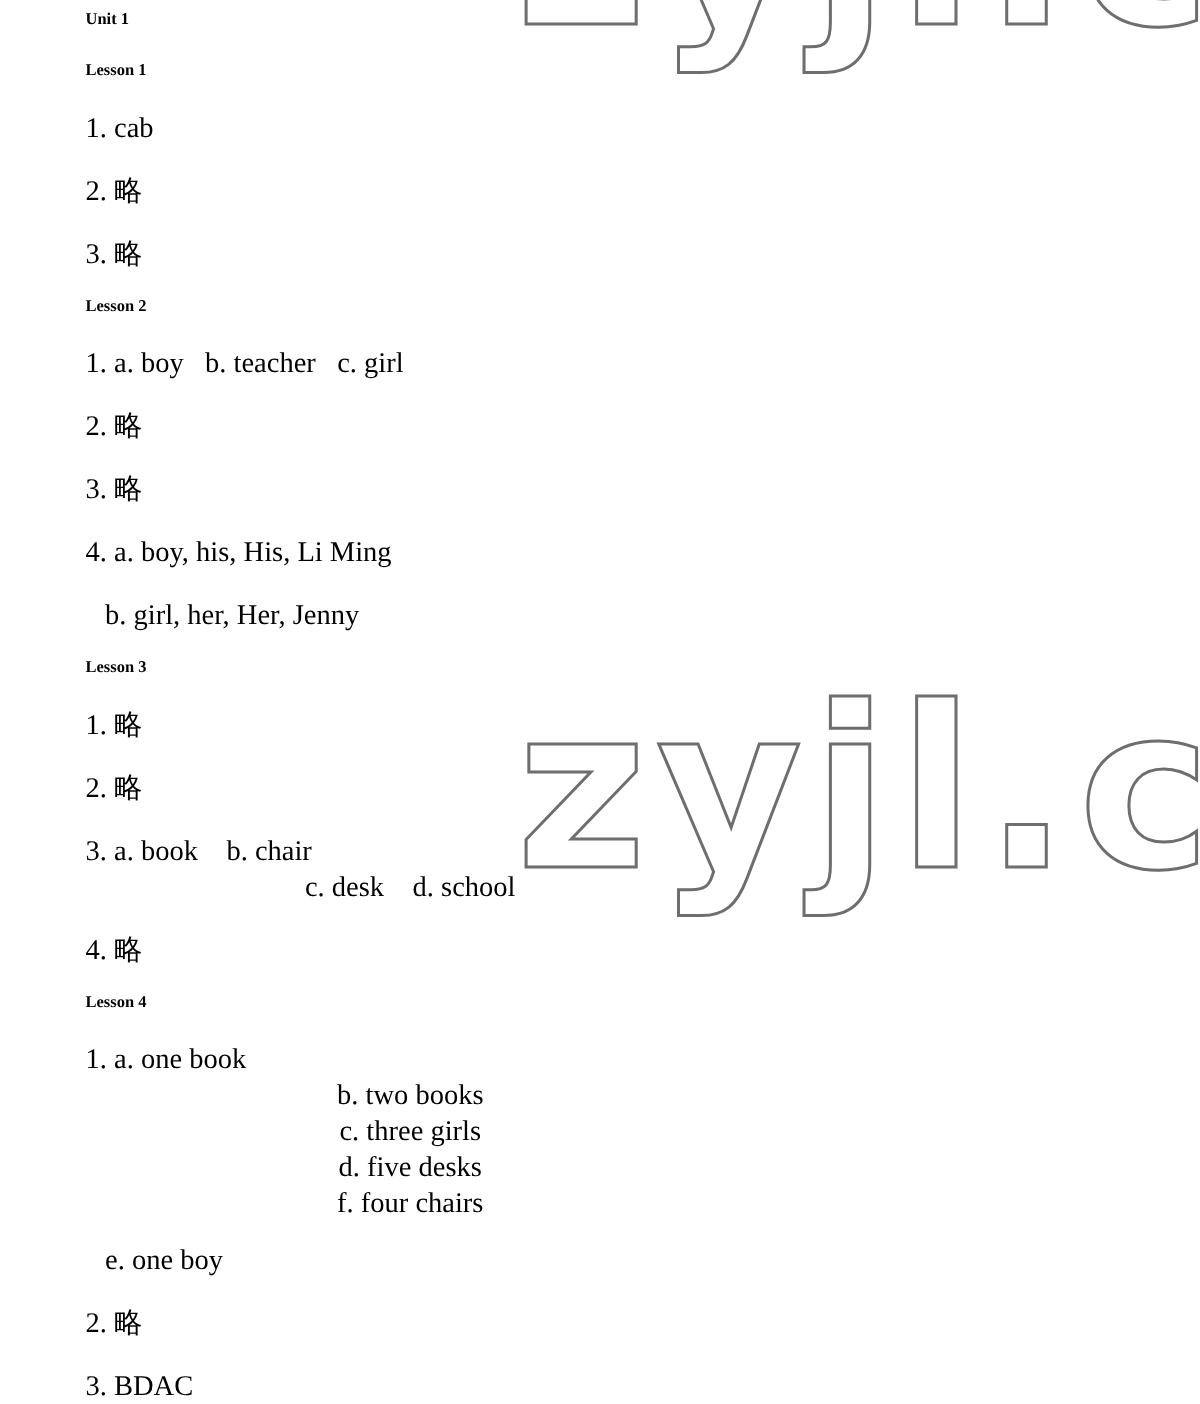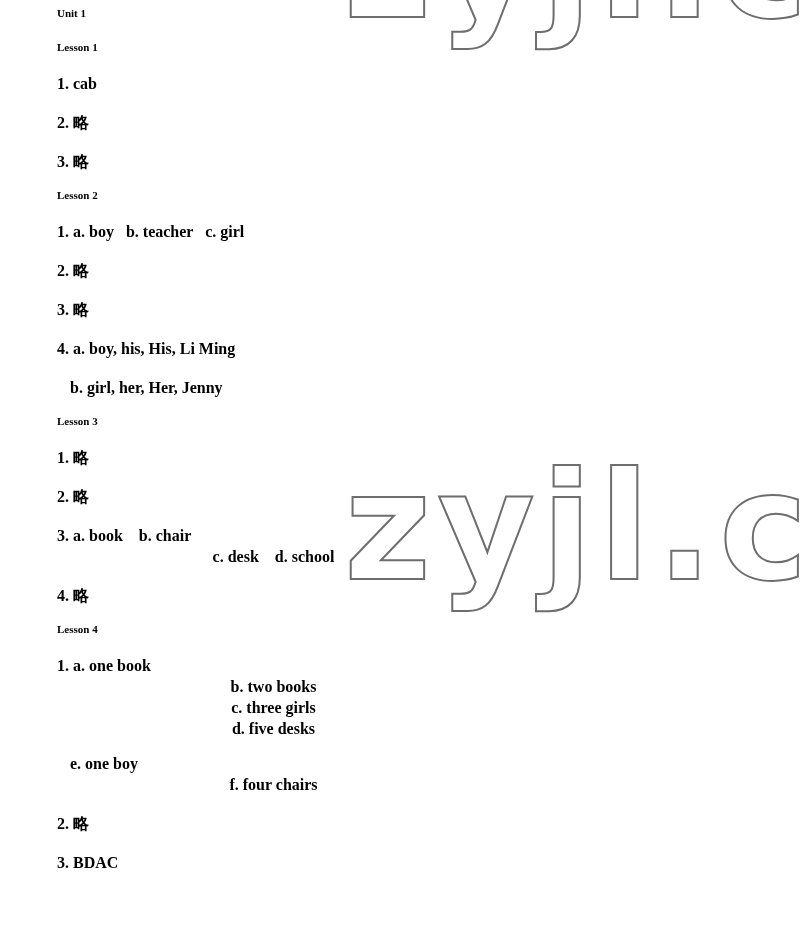--- a/index.html
+++ b/index.html
@@ -53,25 +53,24 @@
     width: 420px;
   }
 
   .heading {
     font-weight: bold;
     font-size: 11px;
     line-height: 1;
     margin: 0;
   }
   .answer {
-    font-size: 16px;
+    font-size: 19px;
     line-height: 1;
     margin: 0;
     white-space: pre;
-    font-weight: bold;
   }
   .sub {
     padding-left: 13px;
   }
   
   .blk-unit      { margin-top: 8px; }
   .blk-lesson    { margin-top: 23px; }
   .blk-item      { margin-top: 23px; }
   .blk-tight     { margin-top: 5px; text-align: center; }
   .blk-gap       { margin-top: 19px; }
@@ -111,20 +110,20 @@
     <div class="answer blk-item">3. a. book    b. chair</div>
     <div class="answer sub blk-tight">c. desk    d. school</div>
     <div class="answer blk-item">4. 略</div>
 
     <div class="heading blk-lesson-hd">Lesson 4</div>
 
     <div class="answer blk-item">1. a. one book</div>
     <div class="answer sub blk-tight">b. two books</div>
     <div class="answer sub blk-tight">c. three girls</div>
     <div class="answer sub blk-tight">d. five desks</div>
+    <div class="answer sub blk-tight">f. four chairs</div>
     <div class="answer sub blk-gap">e. one boy</div>
-    <div class="answer sub blk-tight">f. four chairs</div>
 
     <div class="answer blk-item">2. 略</div>
     <div class="answer blk-item">3. BDAC</div>
 
   </div>
 </div>
 
 </body></html>

